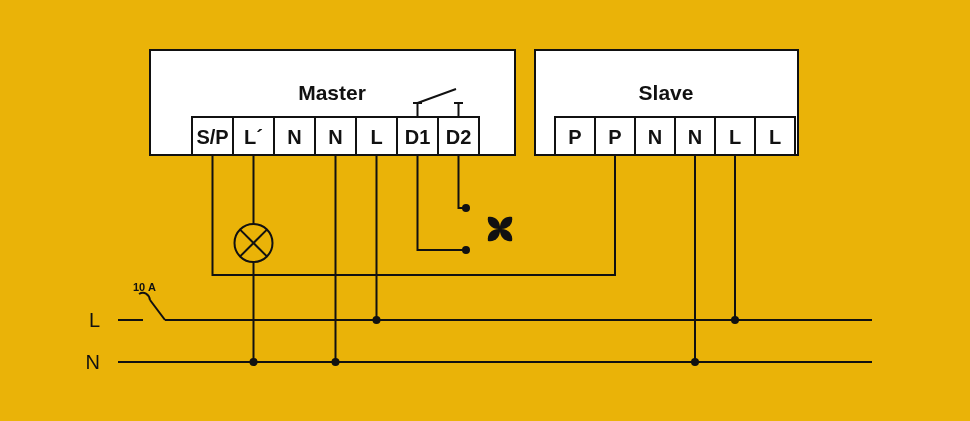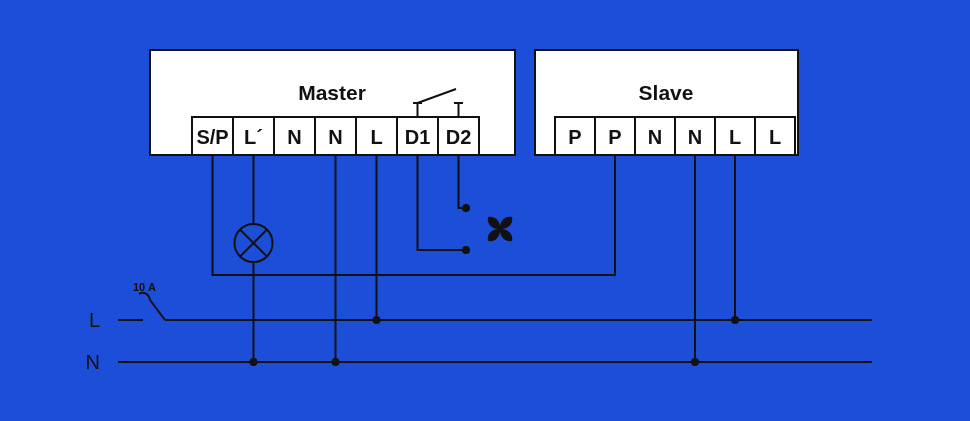--- a/index.html
+++ b/index.html
@@ -4,21 +4,21 @@
 <style>
   html, body {
     margin: 0;
     padding: 0;
     background: #ffffff;
   }
   .canvas {
     position: relative;
     width: 970px;
     height: 421px;
-    background: #1d4ed8;
+    background: #eab308;
     overflow: hidden;
   }
   svg { display: block; }
   .box {
     fill: #ffffff;
     stroke: #111111;
     stroke-width: 2;
   }
   .wire {
     fill: none;

